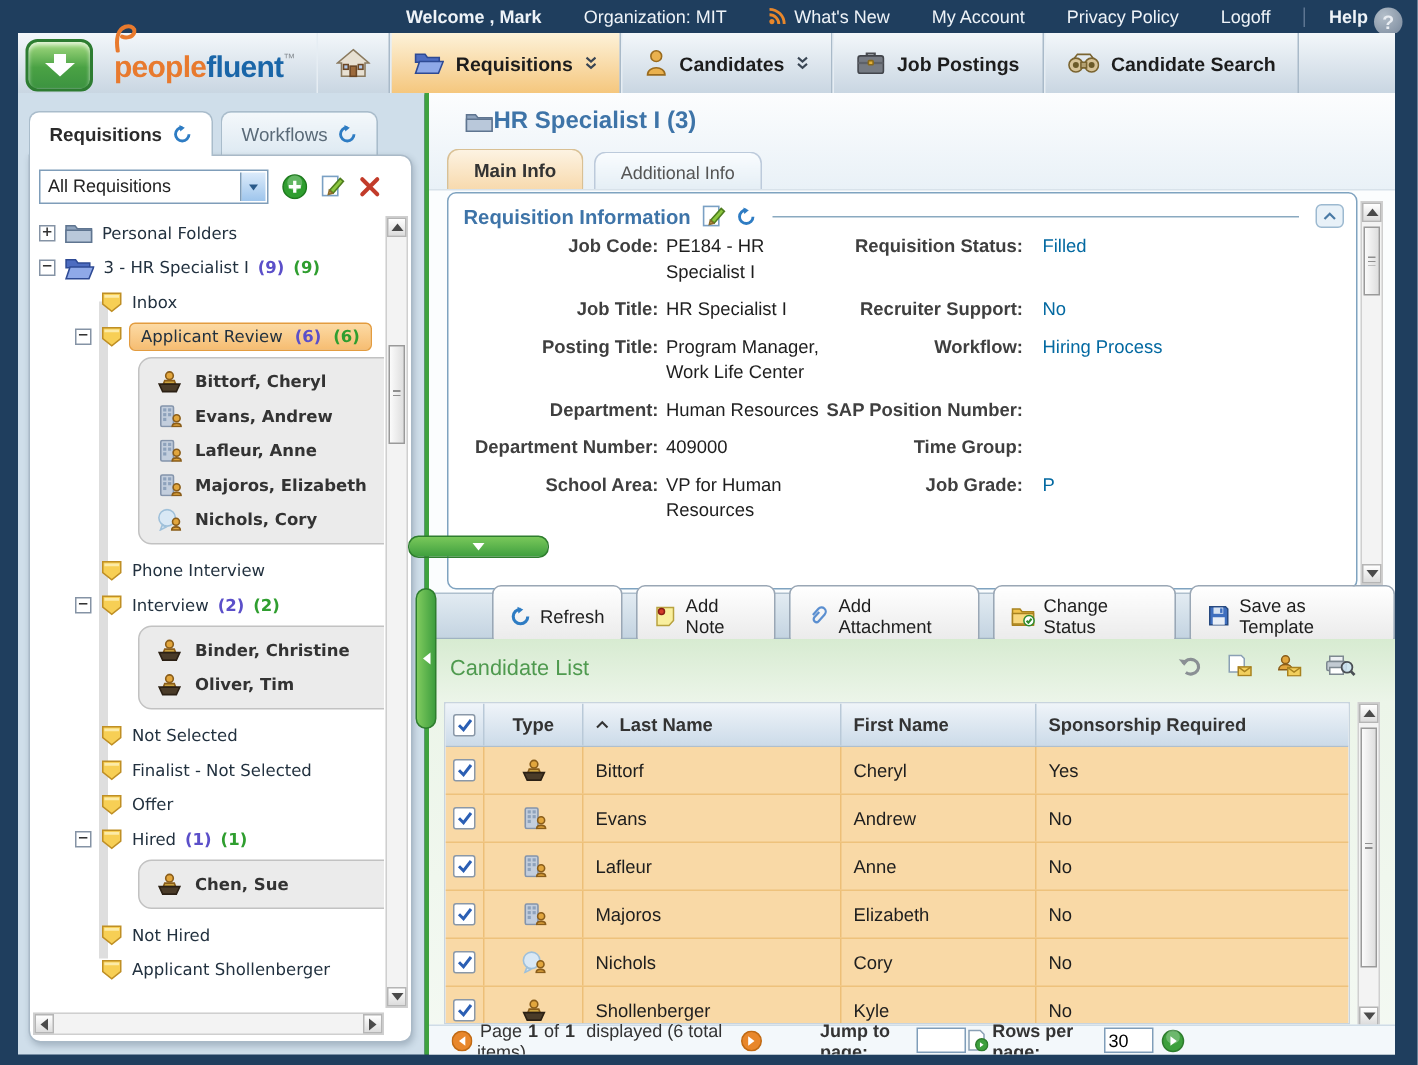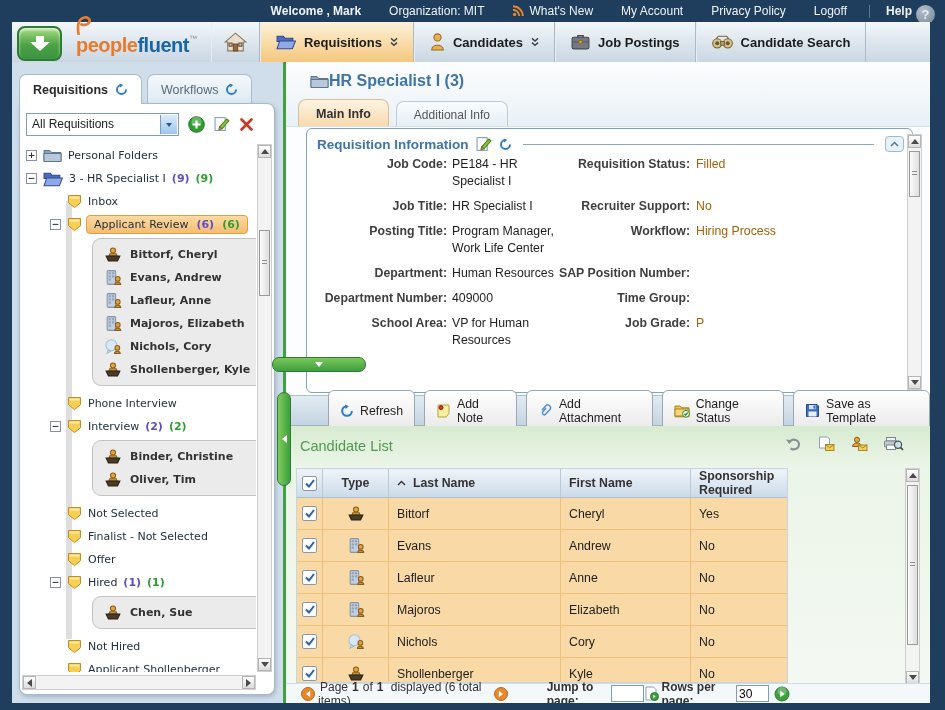--- a/index.html
+++ b/index.html
@@ -100,45 +100,45 @@
   .main{position:absolute;left:286px;top:62px;width:644px;height:641px;background:#f2f7fb;overflow:hidden}
   .mhead{position:absolute;top:0;left:0;right:0;height:64px;background:linear-gradient(#fcfdfe,#e9f1f7)}
   .mtitle{position:absolute;top:10px;left:24px;display:flex;align-items:center;
           color:#3e74a8;font-weight:bold;font-size:16px}
   .mtabs{position:absolute;top:37px;left:12px;display:flex;gap:7px;align-items:flex-end}
   .mtab{height:26px;padding:0 17px;border:1px solid #bccadb;border-bottom:none;border-radius:8px 8px 0 0;
         display:flex;align-items:center;font-size:12px;color:#555;cursor:pointer;
         background:linear-gradient(#f9fcfe,#e3edf4)}
   .mtab.active{height:28px;background:linear-gradient(#fdf3e2,#f7d8aa);border-color:#d9c094;font-weight:bold;color:#333;font-size:12.5px}
   .mbody{position:absolute;top:64px;left:0;right:0;height:269px;background:#fbfdfe;border-top:1px solid #d8e2ea}
-  .reqpanel{position:absolute;left:20px;top:66px;width:607px;height:265px;border:1px solid #7fa3c0;border-radius:6px;
+  .reqpanel{position:absolute;left:12px;top:66px;width:607px;height:265px;border:1px solid #7fa3c0;border-radius:6px;
             background:#fff;overflow:hidden;box-sizing:border-box}
   .ptitle{display:flex;align-items:center;gap:7px;padding:7px 8px 4px 10px;color:#3e74a8;font-weight:bold;font-size:13.5px}
   .prule{flex:1;height:1px;background:#8aa9c0;margin:0 4px}
   .collapsebtn{width:17px;height:14px;border:1px solid #9cb9d0;border-radius:4px;background:#e8f1f8;
                display:flex;align-items:center;justify-content:center;cursor:pointer}
   .frow{display:flex;margin-bottom:8px;font-size:12.3px;line-height:17px}
   .ll{width:140px;text-align:right;font-weight:bold;color:#3f3f3f;flex:none}
   .lv{width:102px;margin-left:5px;color:#1e1e1e;flex:none}
   .rl{width:136px;text-align:right;font-weight:bold;color:#3f3f3f;flex:none}
-  .rv{flex:1;margin-left:6px;color:#a16207}
+  .rv{flex:1;margin-left:13px;color:#0369a1}
   .psb{top:72px;height:256px;left:621px}
   .tbar{position:absolute;left:0;top:333px;width:644px;height:31px;box-sizing:border-box;
         background:linear-gradient(#e2ebf2,#c4d4e1);border-top:1px solid #aebfcd;border-bottom:1px solid #9fb3c2;
         display:flex;align-items:center;gap:9px;padding-left:42px}
   .tbtn{height:23px;background:linear-gradient(#ffffff,#e9e9e9);border:1px solid #9aa7b5;border-radius:6px;
         display:flex;align-items:center;gap:6px;padding:8px 11px;font-size:12.3px;color:#1e1e1e;cursor:pointer;
         box-shadow:inset 0 1px 0 #fff}
 
   
   .csection{position:absolute;left:0;top:364px;width:644px;bottom:0;
             background:linear-gradient(#d7ebd1,#ecf5e9 42px,#f4f9f3)}
   .ctitle{position:absolute;top:12px;left:14px;color:#4f9a4f;font-size:14.5px}
   .cicons{position:absolute;top:10px;right:26px;display:flex;gap:15px;align-items:center}
-  .ctable{position:absolute;left:10px;top:42px;width:492px;bottom:20px;background:#fff;border:1px solid #c8d4de;
+  .ctable{position:absolute;left:10px;top:42px;width:604px;bottom:20px;background:#fff;border:1px solid #c8d4de;
           box-sizing:border-box;overflow:hidden}
   .thead{display:flex;height:28px;background:linear-gradient(#eff4f9,#ccdbe9);border-bottom:1px solid #aebfcf;
          font-weight:bold;color:#333;font-size:12.3px;align-items:center}
   .thead>div,.trowc>div{box-sizing:border-box;border-right:1px solid #b9c9d8;height:100%;
          display:flex;align-items:center;padding:0 8px}
   .trowc>div{border-right:1px solid #edbf78}
   .col0{width:26px;justify-content:center;padding:0!important}
   .col1{width:66px;justify-content:center}
   .col2{width:172px}
   .col3{width:130px}
@@ -423,30 +423,20 @@
             <span class="ic">
               <svg width="18" height="15" viewBox="0 0 17 14">
                 <circle cx="7" cy="5.8" r="5.2" fill="#d9e8f5" stroke="#9fc0da"></circle>
                 <path d="M4 10.2l-1.2 3.2 3.4-1.7z" fill="#d9e8f5" stroke="#9fc0da"></path>
                 <circle cx="12.6" cy="8.3" r="2.2" fill="#e2a63d" stroke="#8a5d1a"></circle>
                 <path d="M9.9 13.5c0-2.7 5.4-2.7 5.4 0z" fill="#e2a63d" stroke="#8a5d1a"></path>
               </svg>
             </span>
             <span>Nichols, Cory</span>
           </div>
-          <div class="prow">
-            <span class="ic">
-              <svg width="18" height="15" viewBox="0 0 17 14">
-                <circle cx="8.5" cy="3.2" r="2.4" fill="#e2a63d" stroke="#8a5d1a"></circle>
-                <path d="M5.5 6.3h6l.9 2.2H4.6z" fill="#caa23e" stroke="#8a5d1a"></path>
-                <path d="M2 8.5h13l-2.2 4.7H4.2z" fill="#4a3b28" stroke="#2b2014"></path>
-              </svg>
-            </span>
-            <span>Shollenberger, Kyle</span>
-          </div>
         </div>
         <div class="trow stage">
           <span class="spacer"></span>
           <span class="ic">
             <svg width="15" height="15" viewBox="0 0 15 15">
               <path d="M1.5 1.5h12v7.2L7.5 13.6 1.5 8.7z" fill="#f7cf55" stroke="#bf8f25"></path>
               <path d="M2.6 2.6h9.8v1.9H2.6z" fill="#fcebA8"></path>
             </svg>
           </span>
           <span class="tl">Phone Interview</span>

